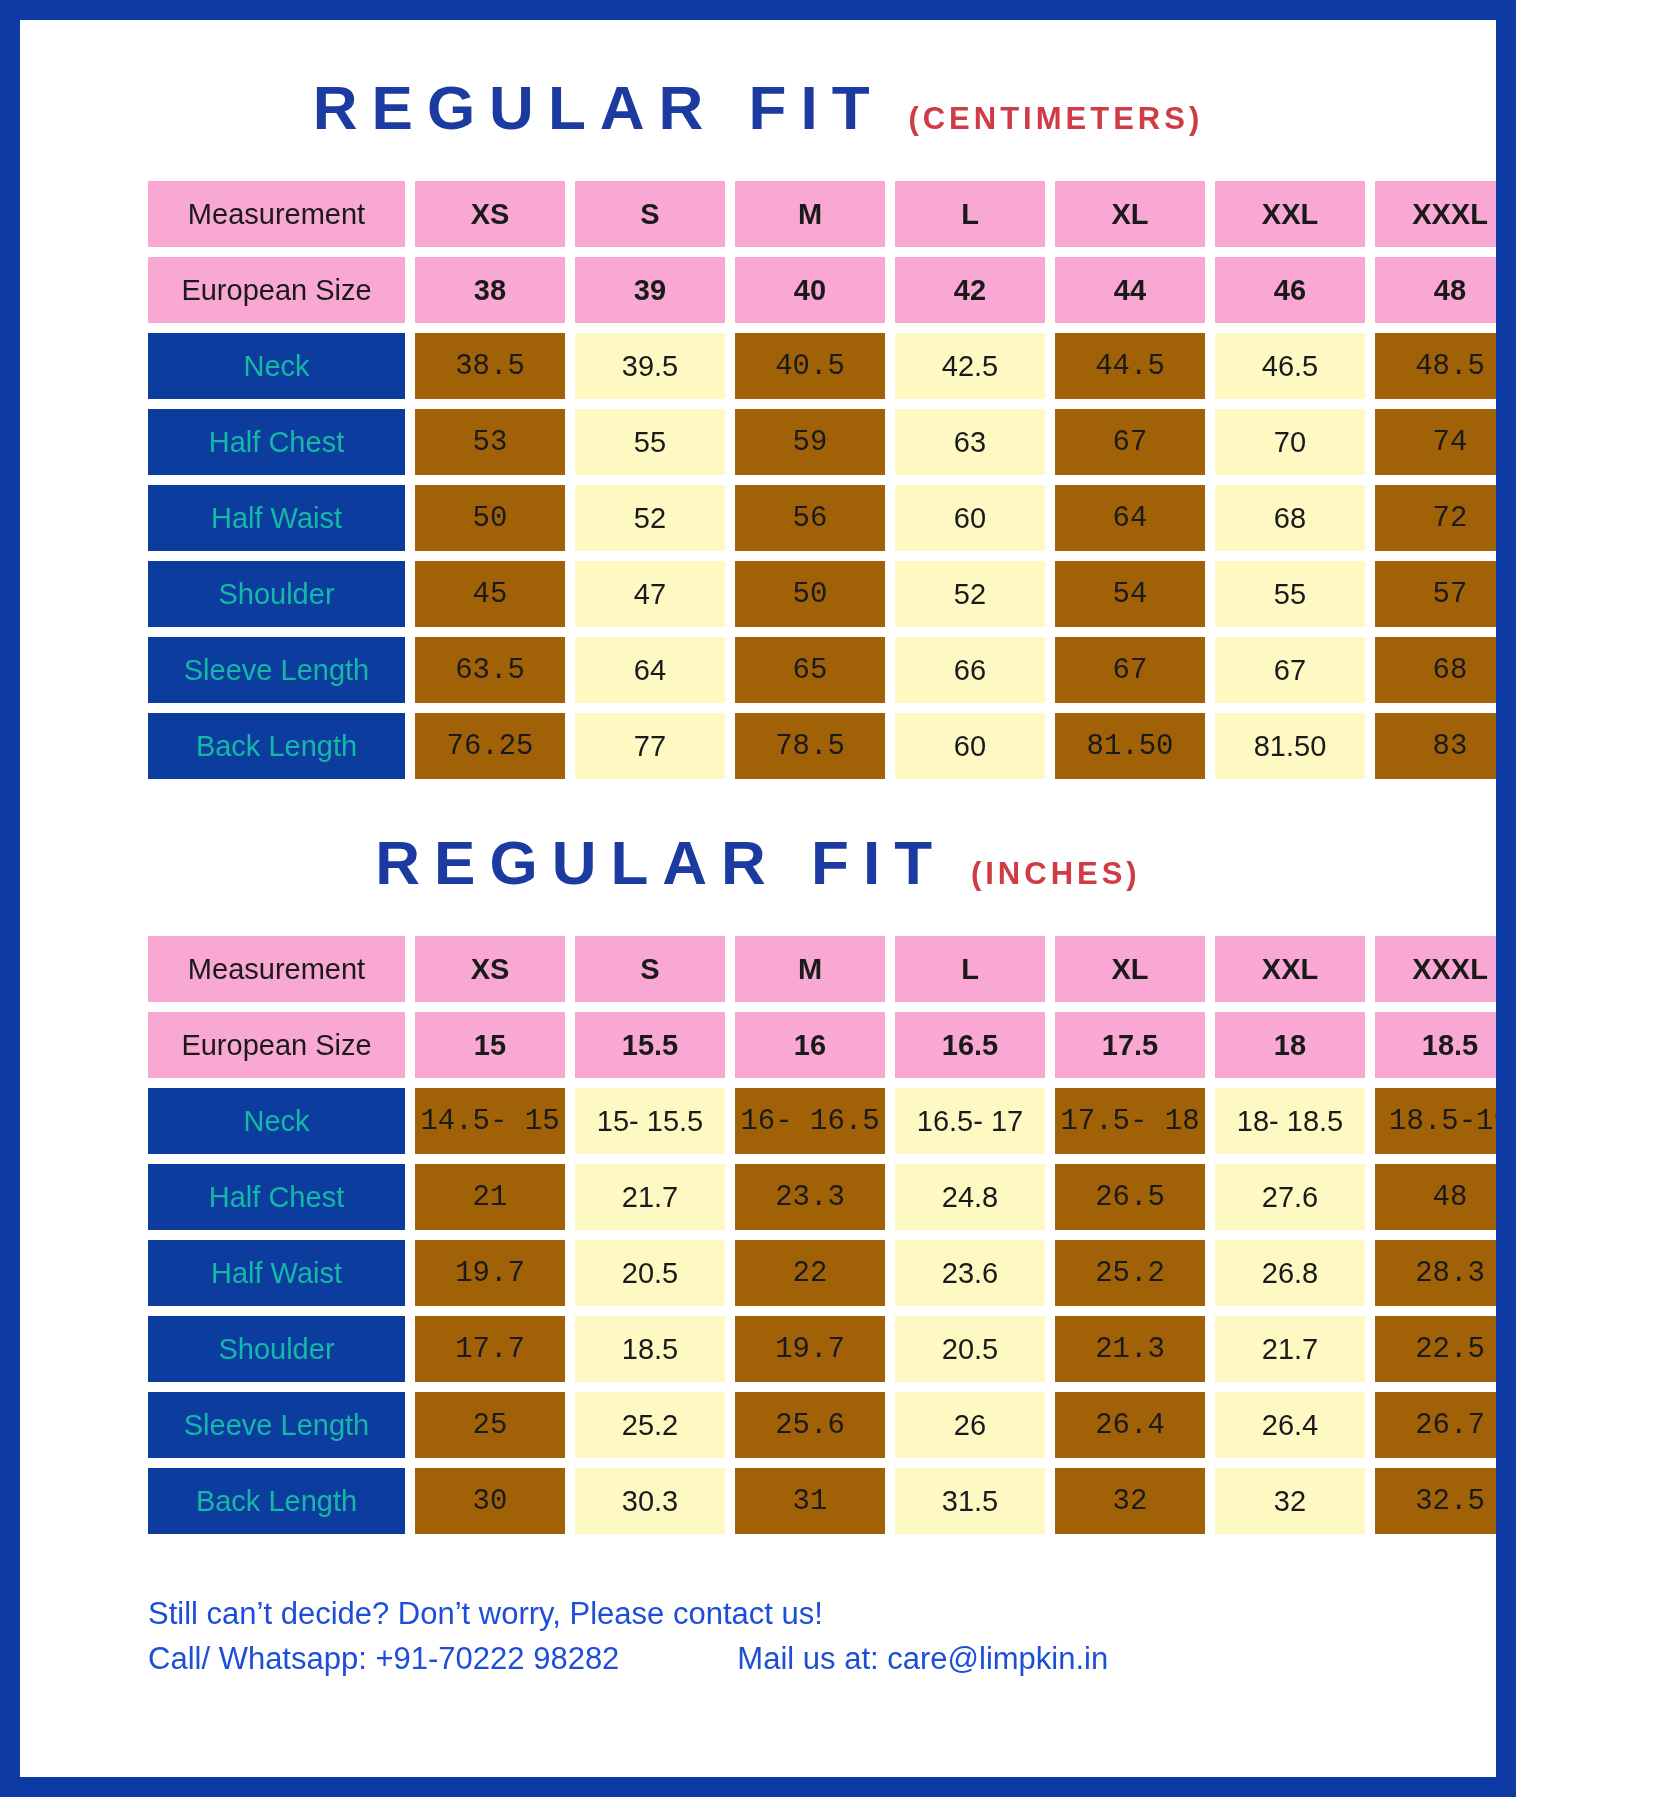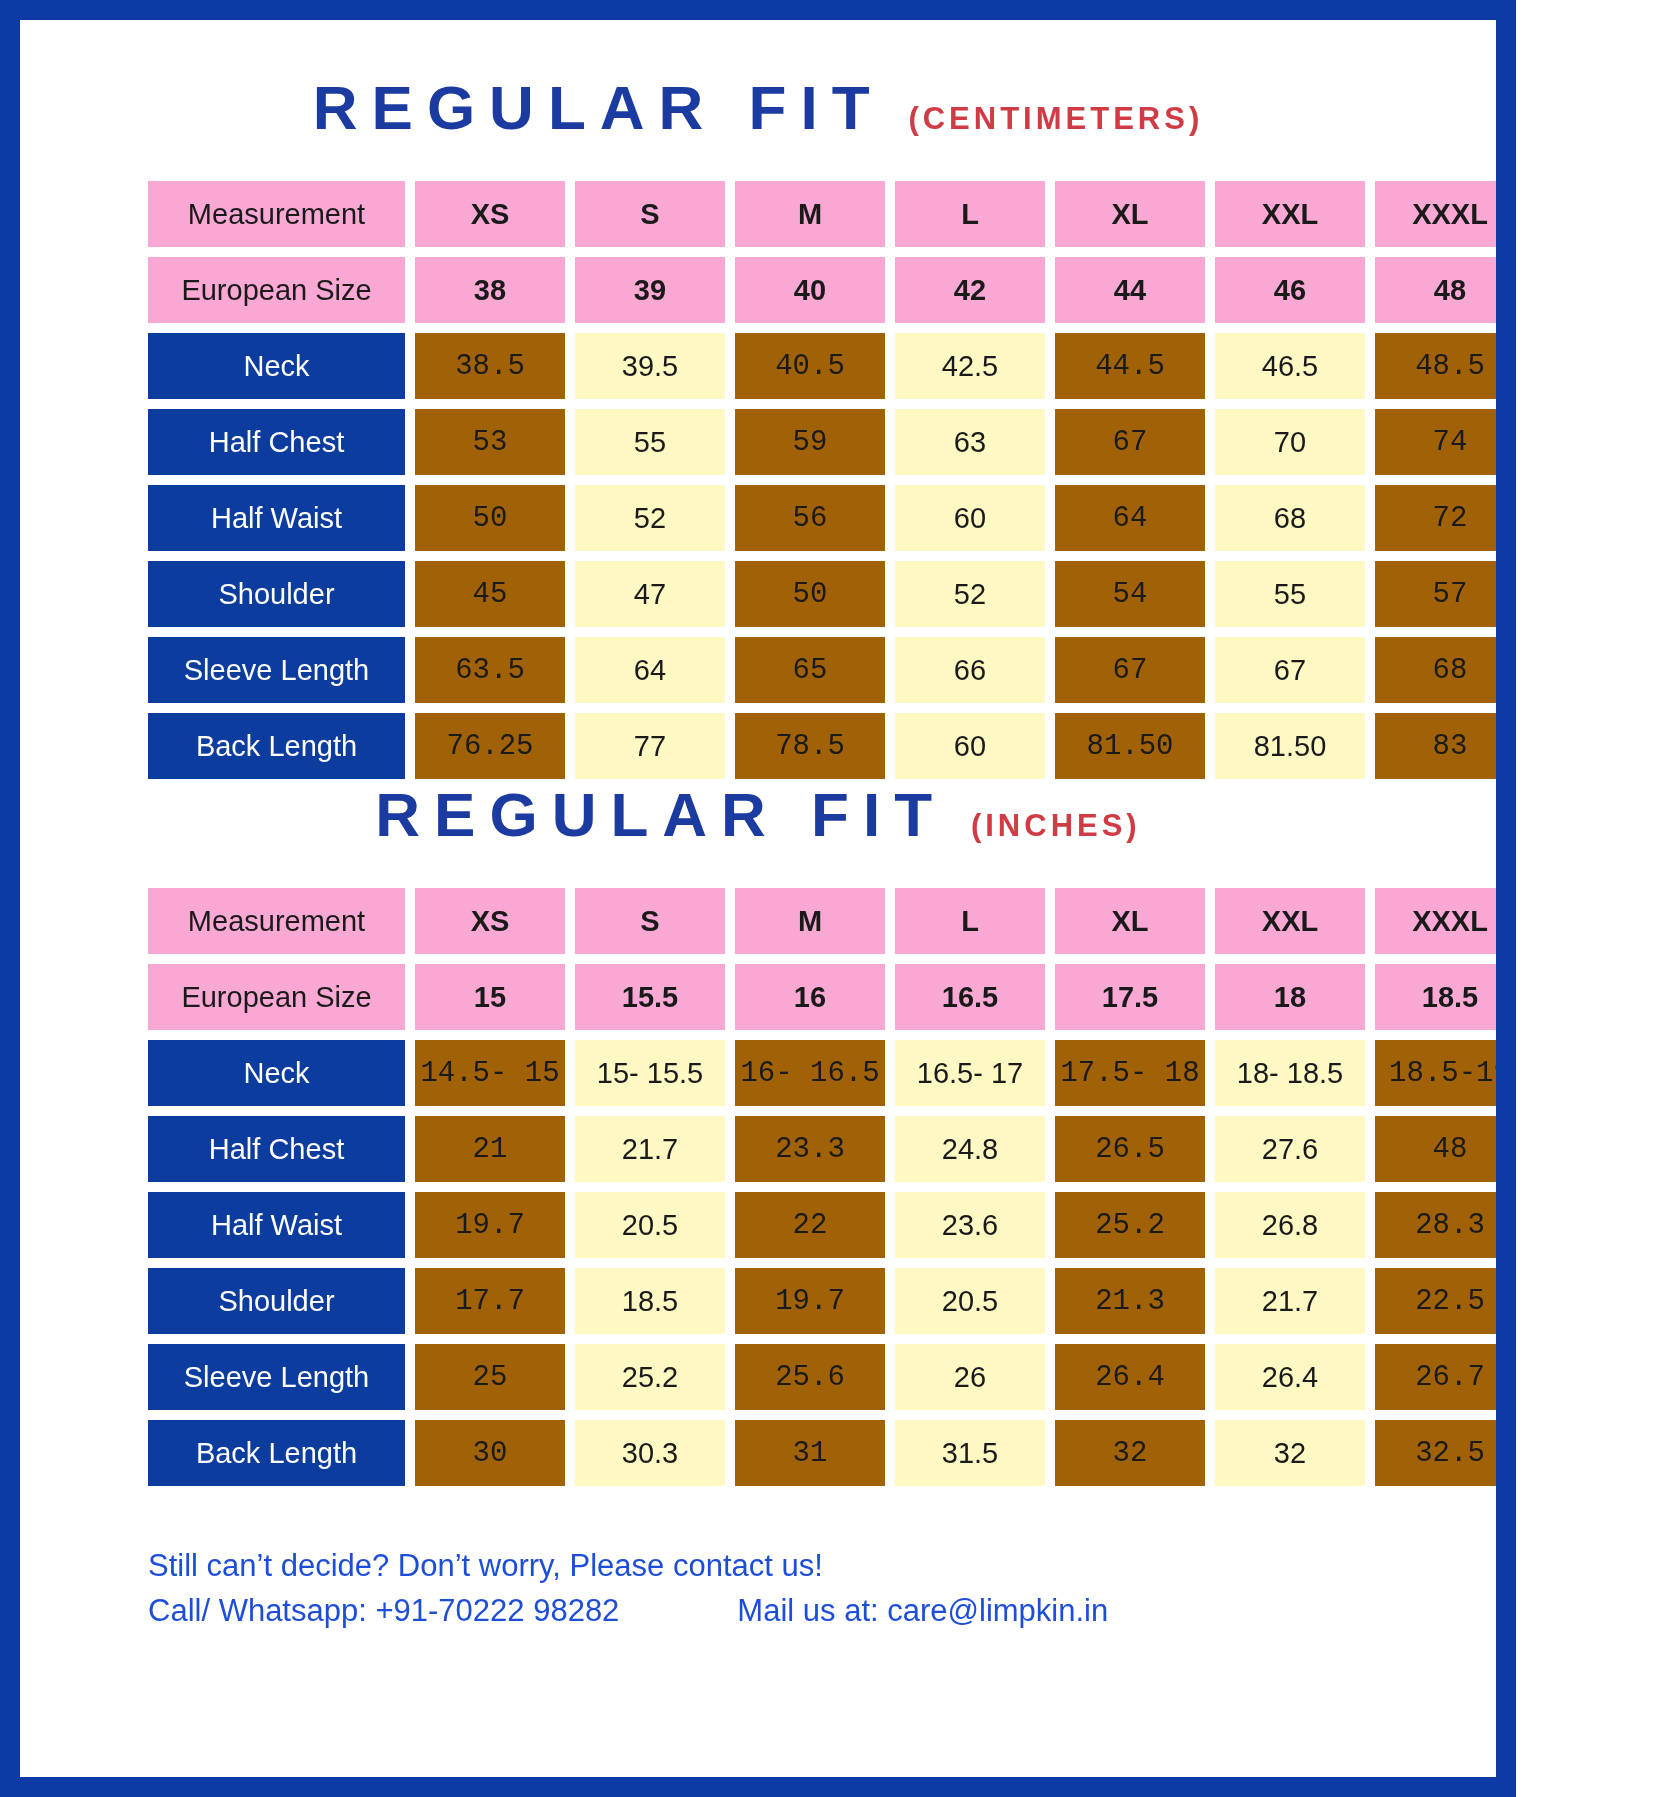--- a/index.html
+++ b/index.html
@@ -11,21 +11,21 @@
     background: #ffffff;
     font-family: "Liberation Sans", sans-serif;
     overflow: hidden;
   }
   .heading {
     text-align: center;
     margin: 0;
     white-space: nowrap;
   }
   .heading.first { padding-top: 52px; }
-  .heading.second { }
+  .heading.second { padding-top: 48px; }
   .title-main {
     color: #1b3ba1;
     font-size: 62px;
     font-weight: 600;
     letter-spacing: 14px;
   }
   .title-unit {
     color: #cf3c45;
     font-size: 31px;
     font-weight: 600;
@@ -44,21 +44,21 @@
     align-items: center;
     justify-content: center;
     font-size: 29px;
     color: #1a1a1a;
     text-align: center;
   }
   .cell.head { background: #f9a8d4; }
   .cell.head.bold { font-weight: bold; }
   .cell.rowlabel {
     background: #0c3d9e;
-    color: #ffffff;
+    color: #14b8a6;
   }
   .cell.val.light { background: #a16207; font-family: Liberation Mono, monospace; }
   .cell.val.dark  { background: #fef9c3; }
   .footer {
     margin: 58px 0 0 128px;
     color: #1d4ed8;
     font-size: 31px;
     line-height: 1.45;
   }
   .footer p { margin: 0; }

